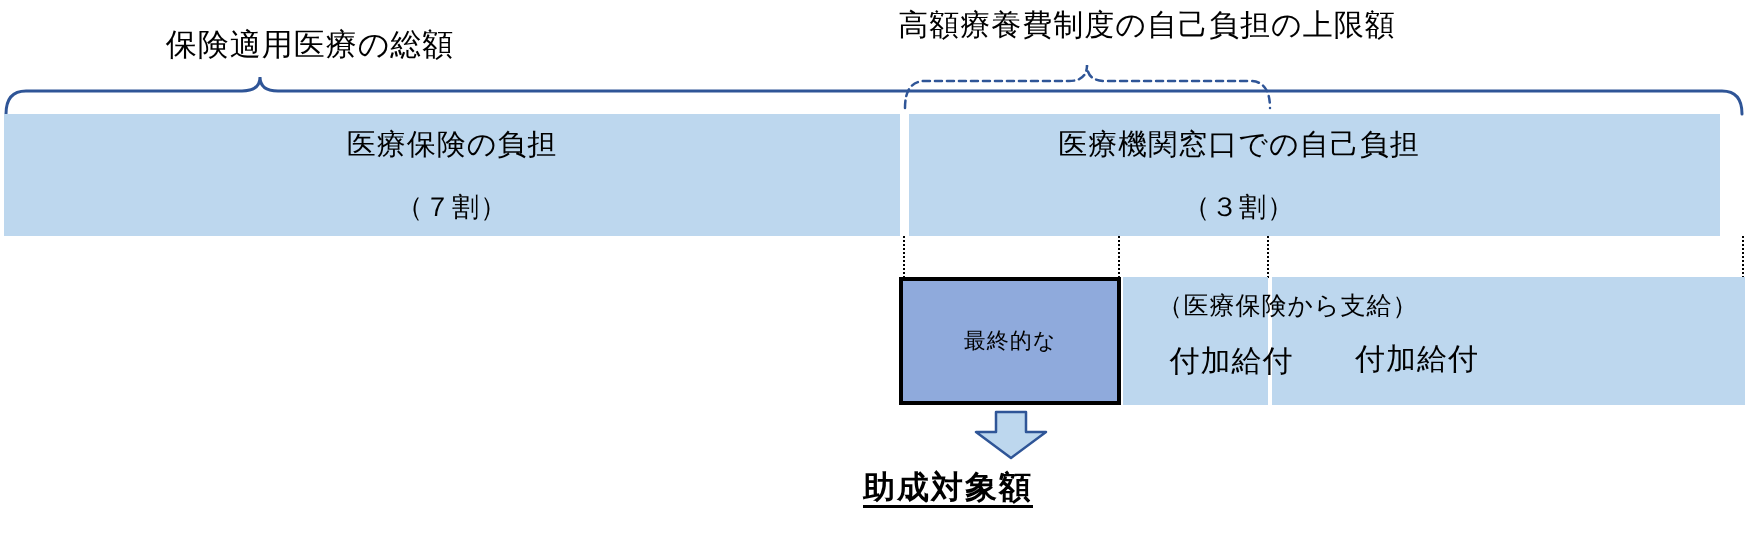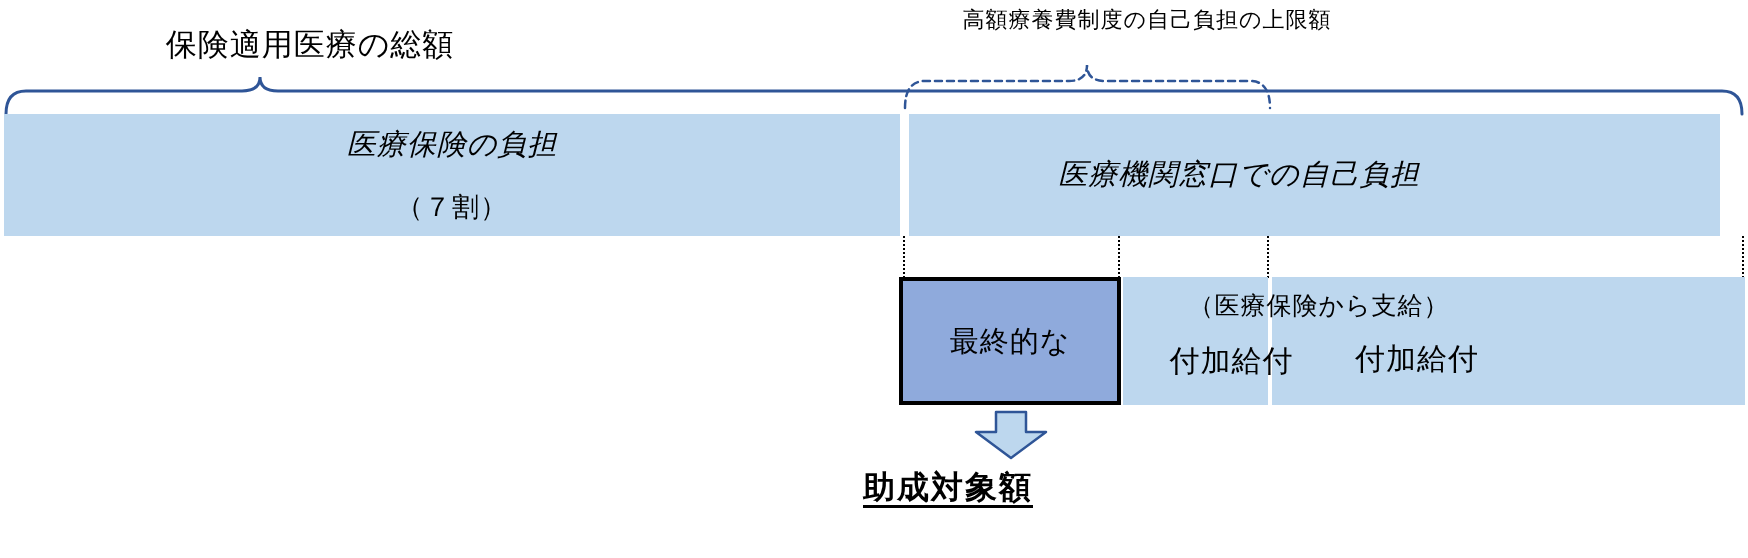--- a/index.html
+++ b/index.html
@@ -4,44 +4,44 @@
 <style>
   html,body{margin:0;padding:0;}
   body{
     width:1748px;height:558px;background:#ffffff;
     font-family:"Liberation Sans","DejaVu Sans",sans-serif;
     color:#000;position:relative;overflow:hidden;
   }
   .abs{position:absolute;}
   .title{font-size:31px;text-align:center;letter-spacing:1px;}
   .bar{background:#BDD7EE;top:114px;height:122px;display:flex;flex-direction:column;justify-content:center;align-items:center;}
-  .bar .l1{font-size:29px;letter-spacing:1px;font-style:italic;}
+  .bar .l1{font-size:29px;letter-spacing:1px;}
   .bar .l2{font-size:27px;margin-top:24px;letter-spacing:1px;}
   .box-light{background:#BDD7EE;top:277px;height:128px;}
   .box-dark{
     background:#8FAADC;top:277px;height:128px;
     border:4px solid #000;box-sizing:border-box;
     display:flex;flex-direction:column;justify-content:center;align-items:center;
-    font-size:29px;line-height:1.45;letter-spacing:1px;text-align:center;
+    font-size:22px;line-height:1.45;letter-spacing:1px;text-align:center;
   }
   .dotted{border-left:2px dotted #000;width:0;height:42px;top:236px;}
-  .note{font-size:25px;text-align:center;letter-spacing:1px;padding-left:31px;}
+  .note{font-size:25px;text-align:center;letter-spacing:1px;}
   .cell-label{font-size:30px;text-align:center;letter-spacing:1px;}
   .subsidy{
     font-size:32px;font-weight:bold;letter-spacing:2px;
     text-decoration:underline;text-decoration-thickness:3px;text-underline-offset:7px;
   }
   svg{display:block;}
 </style>
 </head>
 <body>
 
 <div class="abs title" style="top:24px;left:110px;width:400px;">保険適用医療の総額</div>
 
-<div class="abs title" style="top:5px;left:897px;width:500px;font-size:22px;">高額療養費制度の自己負担の上限額</div>
+<div class="abs title" style="top:5px;left:897px;width:500px;font-size:30px;">高額療養費制度の自己負担の上限額</div>
 
 <div class="abs" style="top:74px;left:4px;">
   <svg width="1740" height="42" viewBox="0 0 1740 42">
     <path d="M 2 40 Q 2 17 22 17 L 238 17 Q 256 17 256 3 Q 256 17 274 17 L 1718 17 Q 1738 17 1738 40" fill="none" stroke="#2F5597" stroke-width="3" stroke-linecap="round"></path>
   </svg>
 </div>
 
 <div class="abs" style="top:60px;left:903px;">
   <svg width="369" height="50" viewBox="0 0 369 50">
     <path d="M 2 48 Q 2 21 22 21 L 166 21 Q 184 21 184 5 Q 184 21 202 21 L 347 21 Q 367 21 367 48" fill="none" stroke="#2F5597" stroke-width="2.5" stroke-linecap="round" stroke-dasharray="7 5"></path>
@@ -49,20 +49,21 @@
 </div>
 
 <div class="abs bar" style="left:4px;width:896px;">
   <div class="l1">医療保険の負担</div>
   <div class="l2">（７割）</div>
 </div>
 
 <div class="abs bar" style="left:909px;width:811px;align-items:flex-start;">
   <div style="width:660px;display:flex;flex-direction:column;align-items:center;">
     <div class="l1">医療機関窓口での自己負担</div>
+    <div class="l2">（３割）</div>
   </div>
 </div>
 
 <div class="abs dotted" style="left:903px;"></div>
 <div class="abs dotted" style="left:1118px;"></div>
 <div class="abs dotted" style="left:1267px;"></div>
 <div class="abs dotted" style="left:1742px;"></div>
 
 <div class="abs box-dark" style="left:899px;width:222px;">
   <div>最終的な</div>

